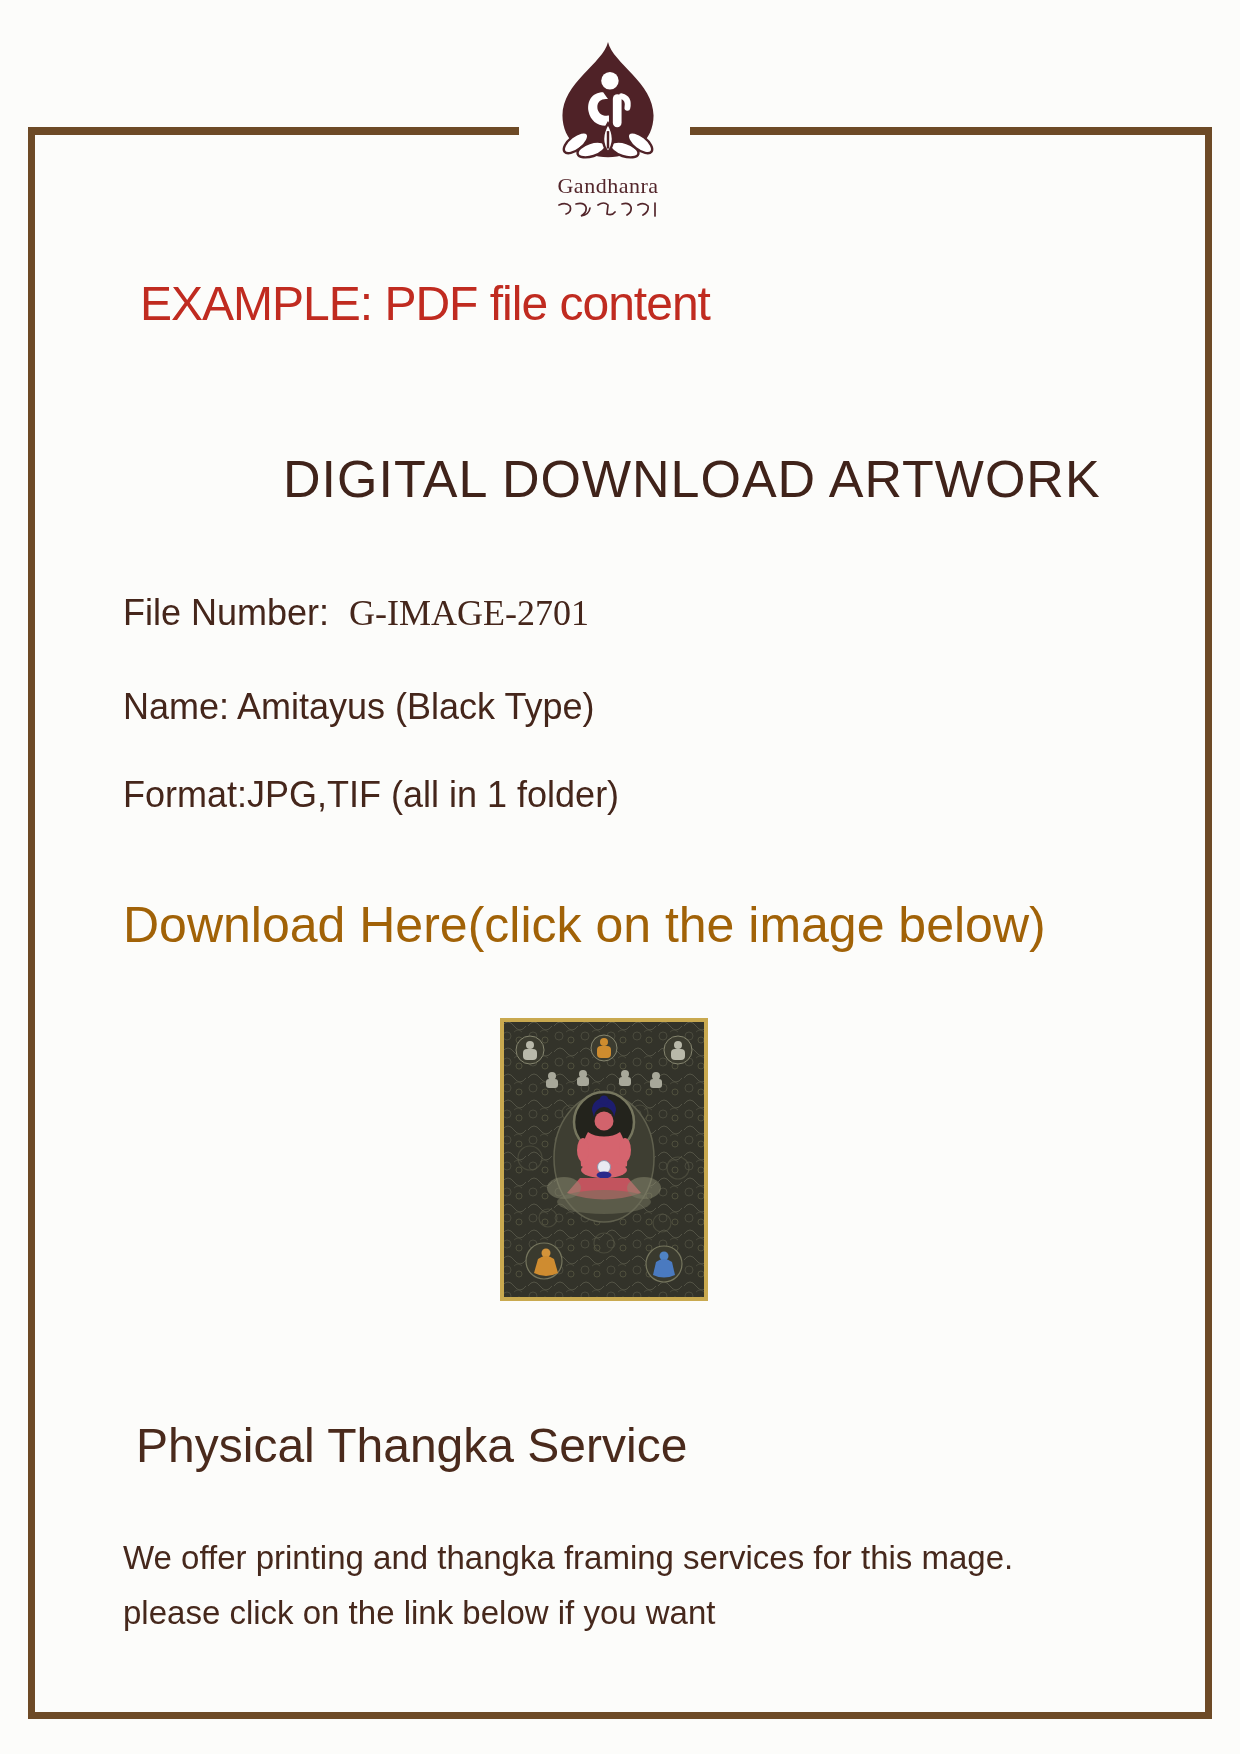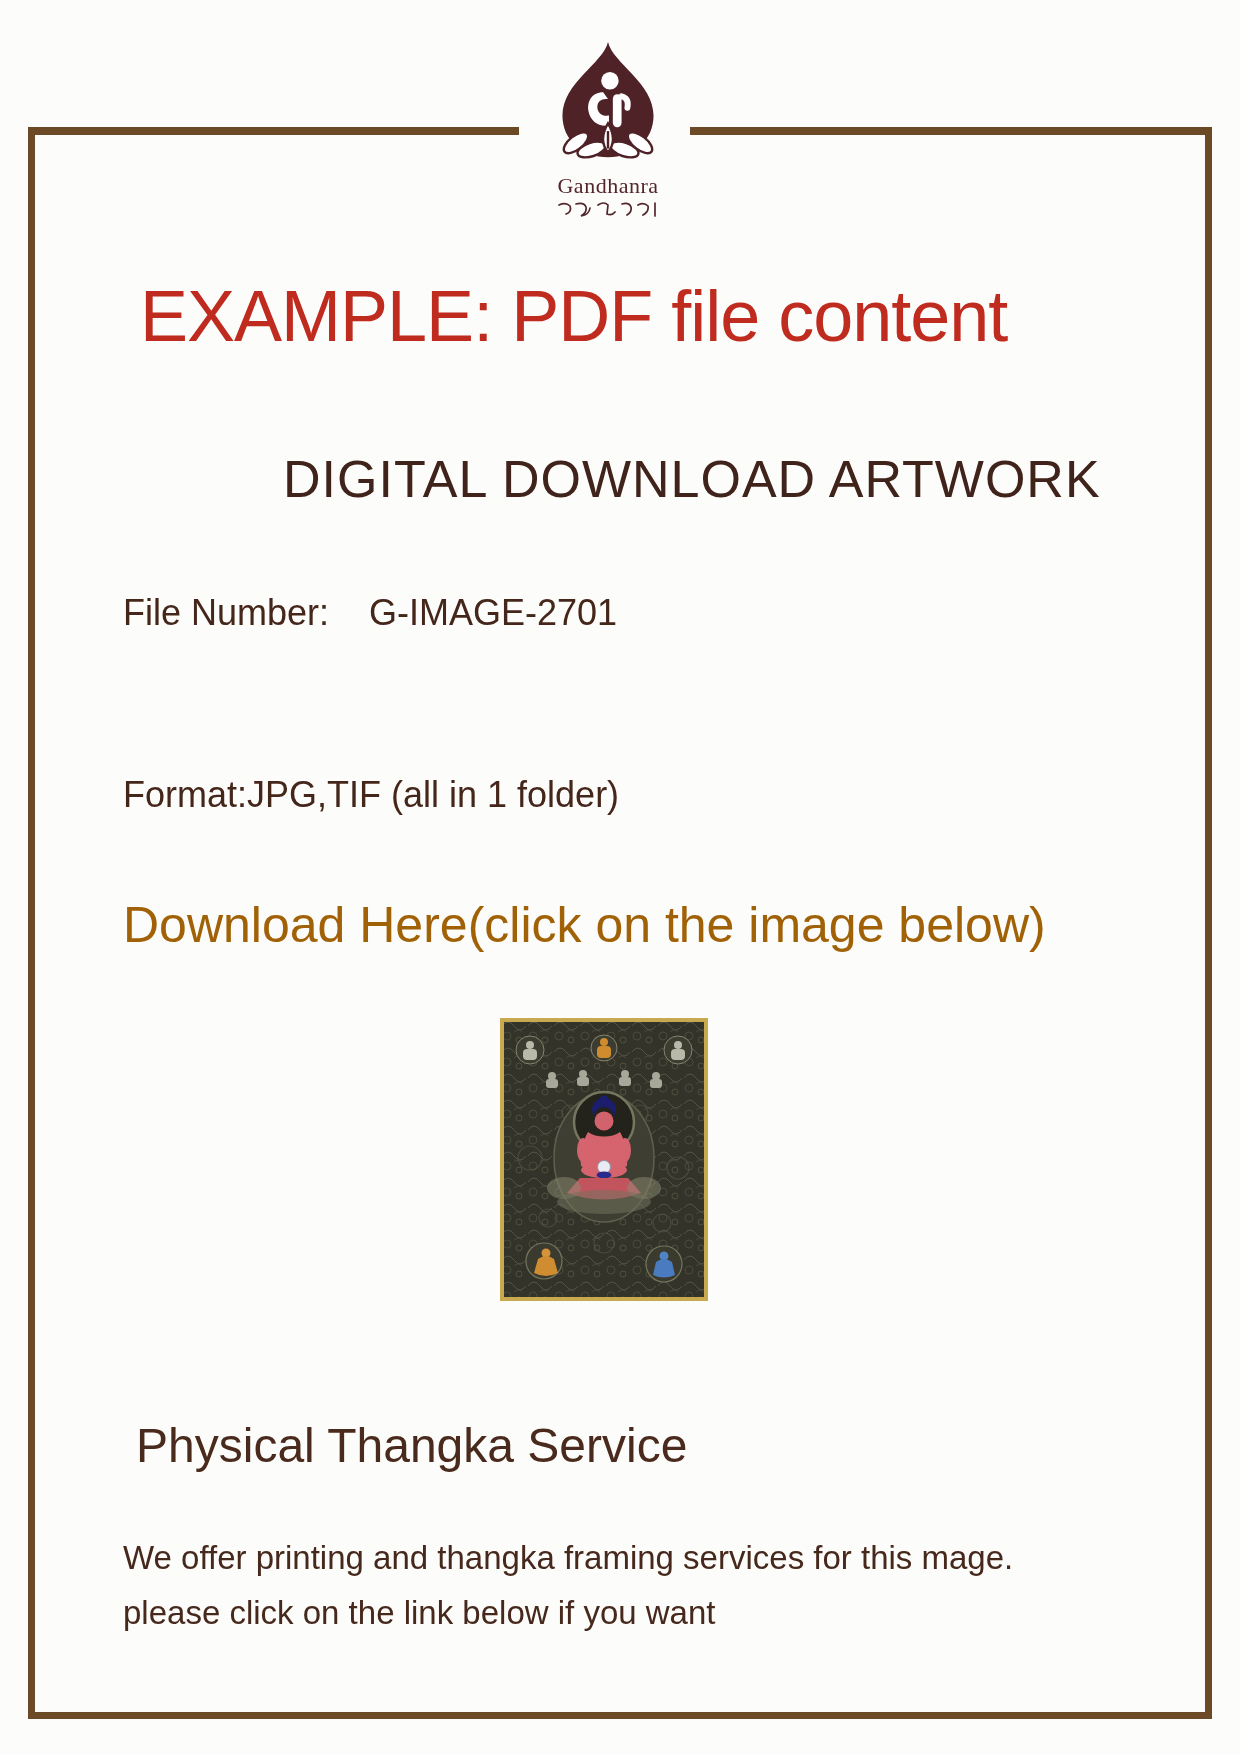--- a/index.html
+++ b/index.html
@@ -34,33 +34,33 @@
   .logo .brand{
     display:block;margin-top:3px;
     font-family:"Liberation Serif", serif;
     font-size:22px;color:#53262b;letter-spacing:0.5px;
   }
   .logo .tibetan{display:block;margin-top:2px;height:18px;}
 
   
   .title{
     position:absolute;left:140px;top:279px;
-    font-size:72px;line-height:1.05;color:#c02b20;
+    font-size:48px;line-height:1.05;color:#c02b20;
     letter-spacing:-1px;white-space:nowrap;
   }
   .subtitle{
     position:absolute;left:283px;top:441px;
     font-size:52px;color:#40231a;letter-spacing:1px;white-space:nowrap;margin-top:8px;
   }
   .detail{
     position:absolute;left:123px;
     font-size:36px;color:#45261b;white-space:nowrap;
   }
   .detail.file{top:592px;}
-  .detail.file .value{margin-left:40px;}
+  .detail.file .value{margin-left:20px;font-family:Liberation Serif, serif;}
   .detail.name{top:686px;}
   .detail.format{top:774px;}
   .download-heading{
     position:absolute;left:123px;top:896px;
     font-size:50px;color:#a16207;white-space:nowrap;
   }
   .thangka{
     position:absolute;left:500px;top:1018px;width:208px;height:283px;
     cursor:pointer;display:block;
   }
@@ -116,20 +116,21 @@
       </svg>
     </span>
   </div>
 
   <div class="title">EXAMPLE: PDF file content</div>
   <div class="subtitle">DIGITAL DOWNLOAD ARTWORK</div>
 
   <div class="detail file">
     <span>File Number:</span><span class="value">G-IMAGE-2701</span>
   </div>
+  <div class="detail name">Name: Amitayus (Black Type)</div>
   <div class="detail format">Format:JPG,TIF (all in 1 folder)</div>
 
   <div class="download-heading">Download Here(click on the image below)</div>
 
   <a class="thangka" title="amitayus-black-type-thangka-thumbnail">
     <svg width="208" height="283" viewBox="0 0 208 283">
       <defs>
         <pattern id="tex" width="26" height="26" patternUnits="userSpaceOnUse">
           <path d="M2 8 q6 -8 12 0 q6 8 12 0" stroke="#565648" fill="none" stroke-width="1"></path>
           <circle cx="7" cy="18" r="4" stroke="#4c4c3e" fill="none" stroke-width="1"></circle>

